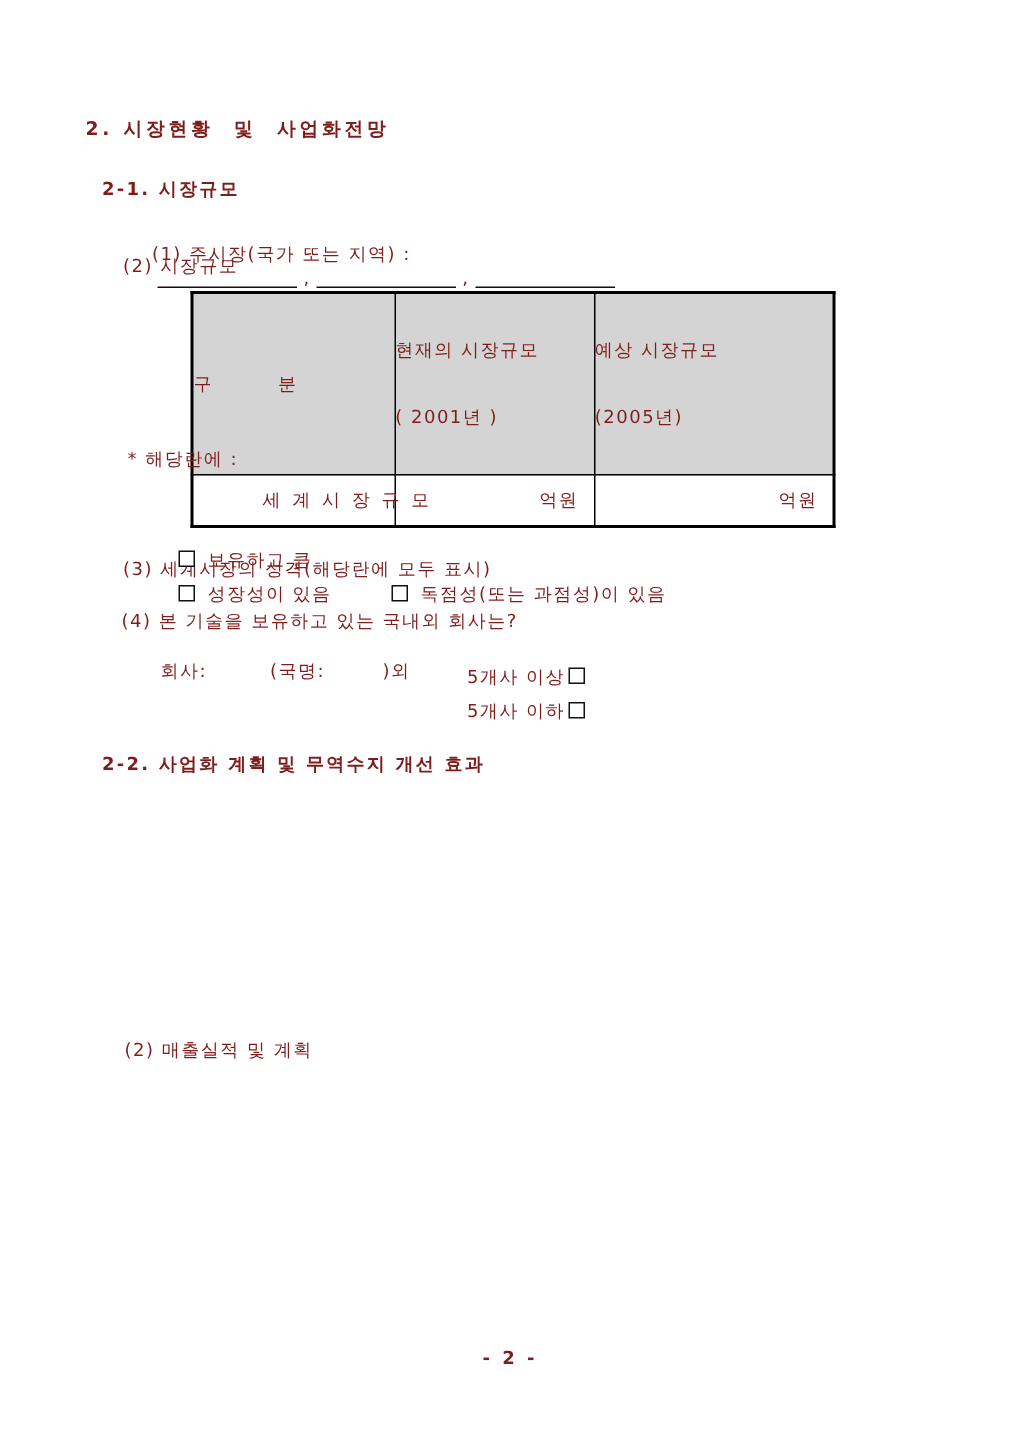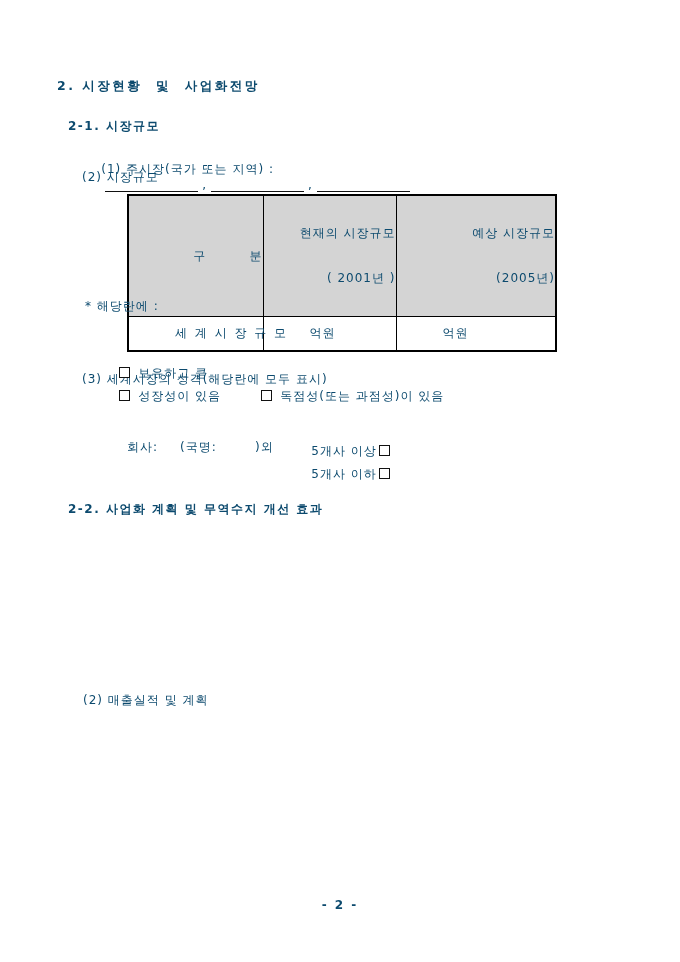--- a/index.html
+++ b/index.html
@@ -3,21 +3,21 @@
 <meta charset="utf-8">
 <style>
   * { margin: 0; padding: 0; box-sizing: border-box; }
   html, body { background: #888; }
   .page {
     position: relative;
     width: 680px;
     height: 962px;
     background: #ffffff;
     font-family: "DejaVu Sans", sans-serif;
-    color: #0c4a6e;
+    color: #7f1d1d;
     font-size: 12px;
     overflow: hidden;
     margin: 0 auto;
   }
   .abs { position: absolute; white-space: pre; }
 
   .h-main {
     font-weight: bold;
     font-size: 12.5px;
     letter-spacing: 2.5px;
@@ -51,33 +51,33 @@
     font-size: 12px;
   }
   table.market, table.market th, table.market td {
     border: 1.5px solid #000;
   }
   table.market { border: 2px solid #000; }
   table.market th {
     background: #d4d4d4;
     font-weight: normal;
     height: 36px;
-    text-align: right;
+    text-align: left;
     line-height: 15px;
     white-space: pre;
     letter-spacing: 1px;
   }
   table.market td { height: 34px; padding-left: 46px; }
   td.row-label {
     padding-left: 8px;
     letter-spacing: 2px;
     white-space: pre;
   }
   td.unit-cell {
-    text-align: left;
+    text-align: right;
     padding-right: 10px;
     letter-spacing: 1px;
   }
 
   
   .cb {
     display: inline-block;
     width: 11px;
     height: 11px;
     border: 1.5px solid #111;
@@ -147,22 +147,23 @@
     <span class="cb"></span><span class="cb-label">보유하고 큼</span>
   </div>
 
   <div class="abs body-line" style="left:100px; top:374px;">
     <span class="cb"></span><span class="cb-label">성장성이 있음</span>
   </div>
   <div class="abs body-line" style="left:242px; top:374px;">
     <span class="cb"></span><span class="cb-label">독점성(또는 과점성)이 있음</span>
   </div>
 
+  <div class="abs body-line" style="left:81px; top:406px;">(4) 본 기술을 보유하고 있는 국내외 회사는?</div>
 
-  <div class="abs body-line" style="left:107px; top:439px;margin-left:20px;">회사:</div>
+  <div class="abs body-line" style="left:107px; top:439px;">회사:</div>
   <div class="abs body-line" style="left:180px; top:439px;">(국명:</div>
   <div class="abs body-line" style="left:255px; top:439px;">)외</div>
 
   <div class="abs body-line" style="left:292px; top:429px;">
     <span>5개사 이상</span><span class="cb cb-after"></span>
   </div>
   <div class="abs body-line" style="left:292px; top:452px;">
     <span>5개사 이하</span><span class="cb cb-after"></span>
   </div>
 

